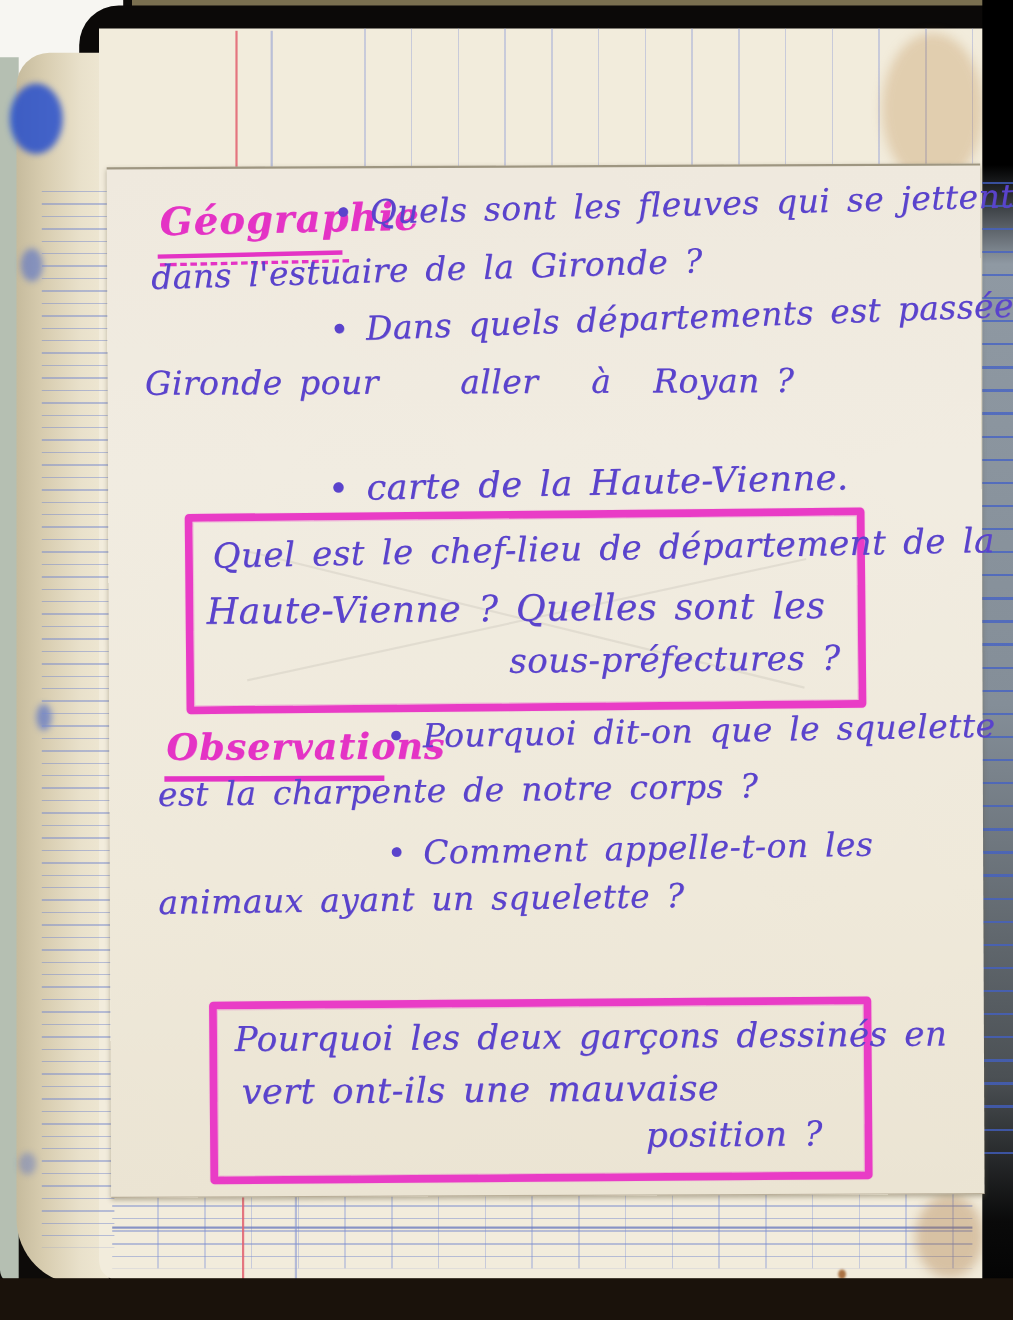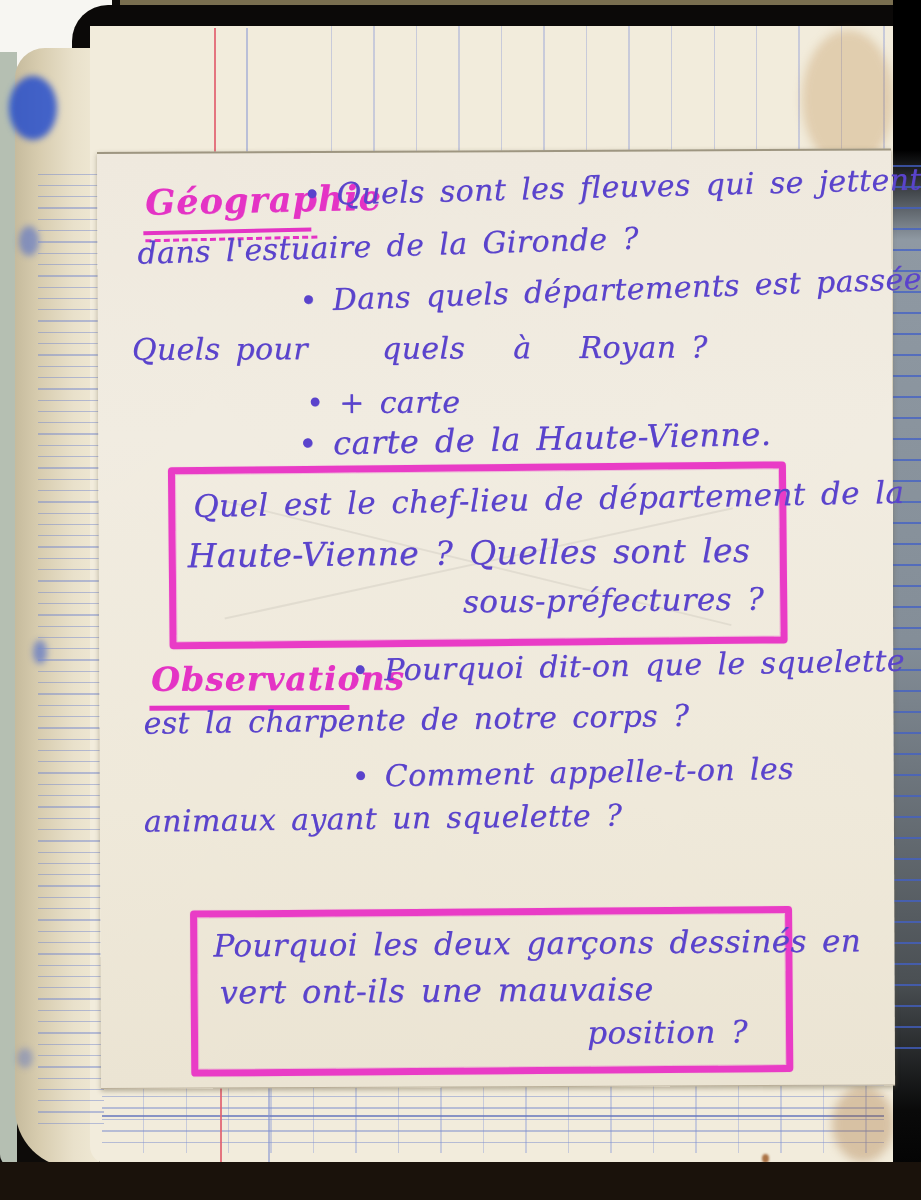--- a/index.html
+++ b/index.html
@@ -123,23 +123,22 @@
       </div>
 
     <div class="hd" style="left:48px;top:28px;transform:rotate(-1deg);">Géographie</div>
     <div class="rule rule-solid" style="left:46px;top:76px;width:168px;transform:rotate(-1deg);"></div>
     <div class="rule rule-dash" style="left:48px;top:84px;width:172px;transform:rotate(-1deg);"></div>
 
     <div class="hw" style="left:206px;top:24px;transform:rotate(-1.2deg);">• Quels sont les fleuves qui se jettent</div>
     <div class="hw" style="left:40px;top:82px;transform:rotate(-1.5deg);">dans l'estuaire de la Gironde ?</div>
     <div class="hw" style="left:202px;top:130px;transform:rotate(-1.8deg);">• Dans quels  départements est passée</div>
     <div class="hw" style="left:34px;top:178px;">
-      <span>Quels pour</span><span style="margin-left:74px">quels</span><span style="margin-left:48px">à</span><span style="margin-left:48px">Royan ?</span>
+      <span>Gironde pour</span><span style="margin-left:74px">aller</span><span style="margin-left:48px">à</span><span style="margin-left:38px">Royan ?</span>
     </div>
-    <div class="hw" style="left:208px;top:232px;">• + carte</div>
     <div class="hw" style="left:200px;top:272px;font-size:32px;transform:rotate(-1deg);">• carte de la Haute-Vienne.</div>
 
     <div class="stamp" style="left:70px;top:312px;width:604px;height:168px;transform:rotate(-0.3deg);">
       <div class="hw" style="left:18px;top:14px;font-size:31px;transform:rotate(-0.6deg);">Quel est le chef-lieu de département de la</div>
       <div class="hw" style="left:12px;top:62px;font-size:33px;">Haute-Vienne ? Quelles sont les</div>
       <div class="hw" style="right:16px;top:112px;font-size:31px;">sous-préfectures ?</div>
     </div>
 
     <div class="hd" style="left:52px;top:506px;font-size:33px;">Observations</div>
     <div class="rule rule-solid" style="left:50px;top:552px;width:200px;border-top-width:5px;"></div>

